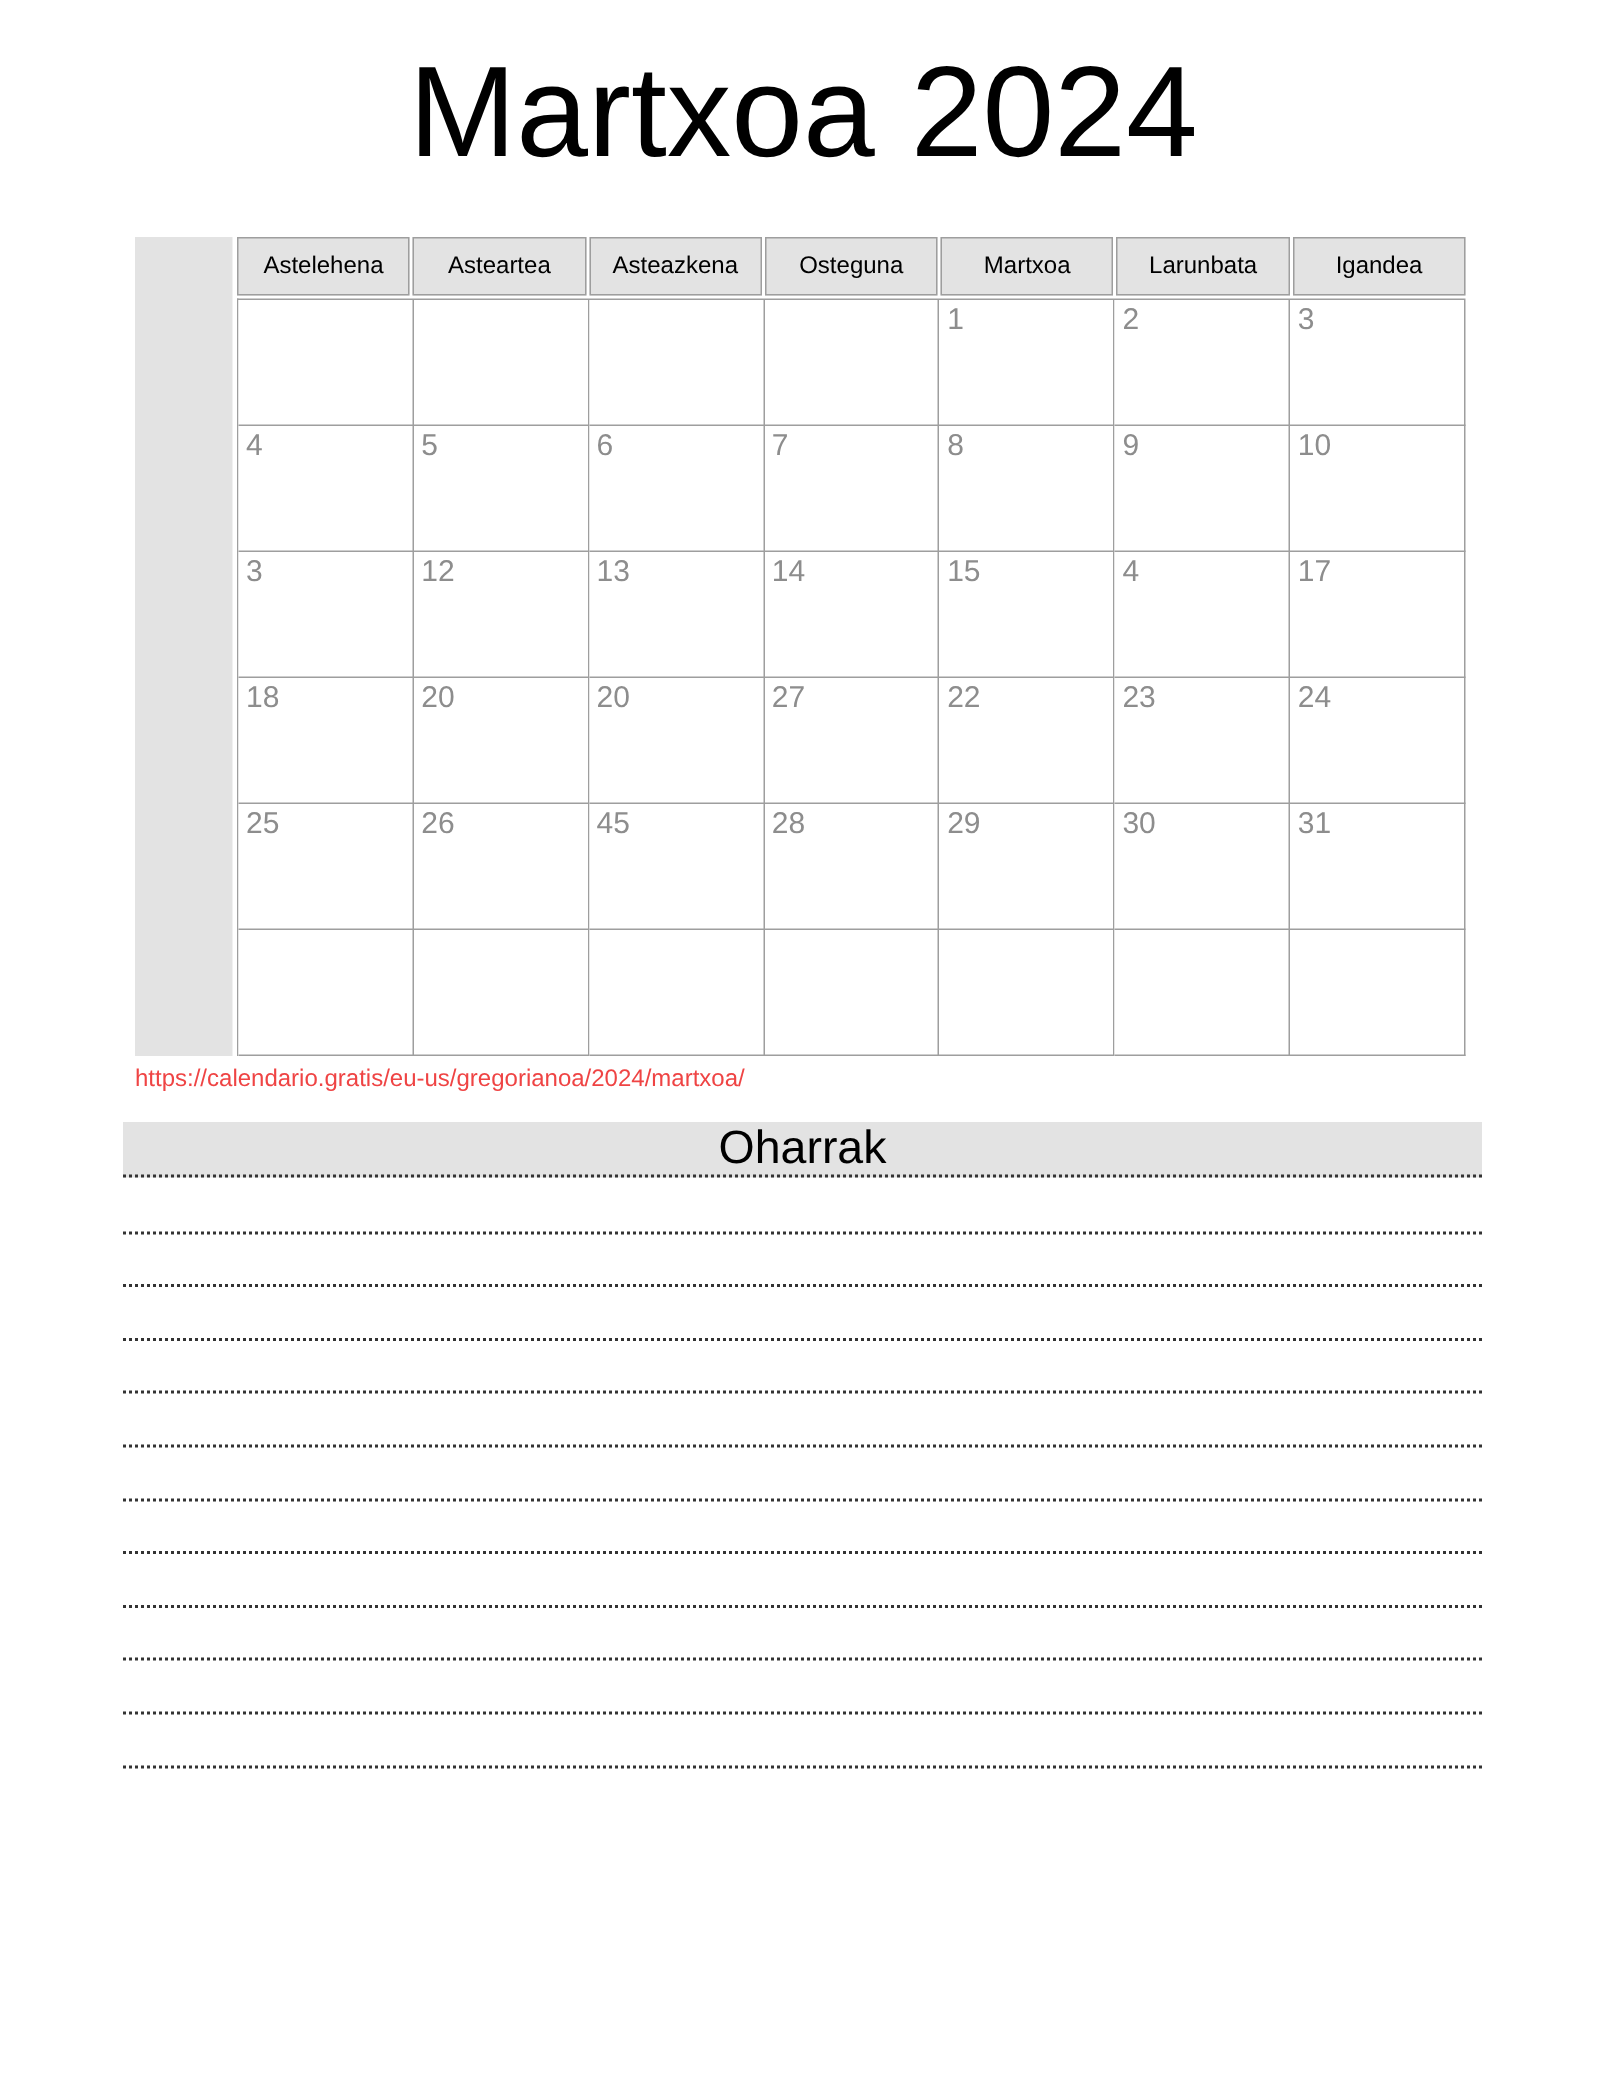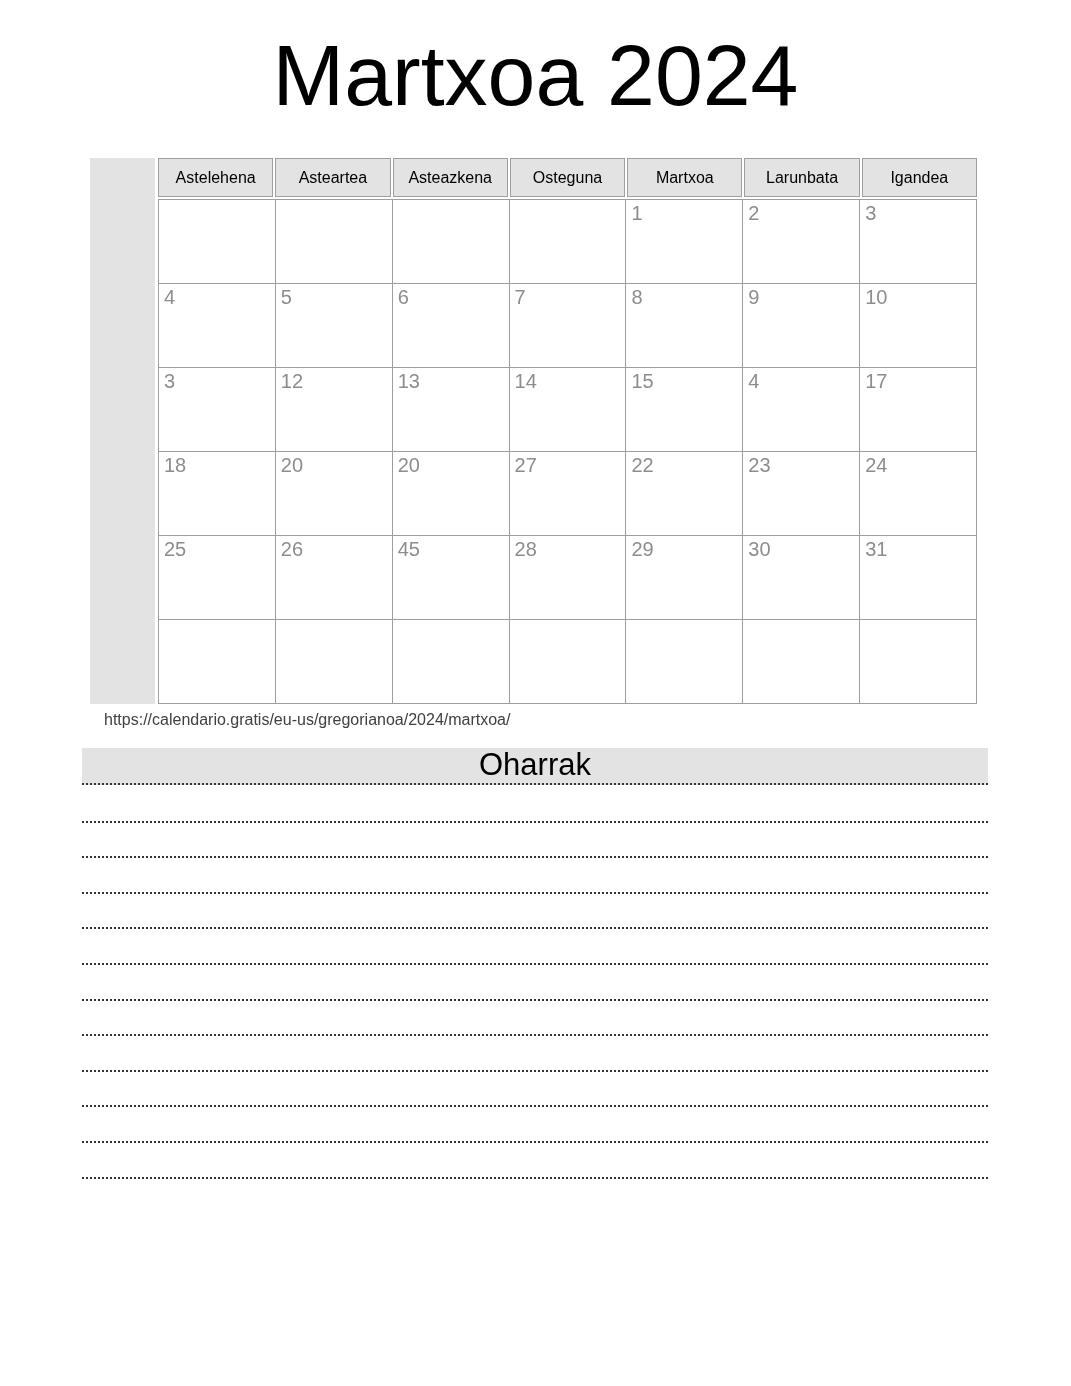--- a/index.html
+++ b/index.html
@@ -71,23 +71,23 @@
     border-right: 1px solid var(--grid-border);
     border-bottom: 1px solid var(--grid-border);
     padding: 2px 0 0 5px;
     font-size: 20px;
     line-height: 1.1;
     color: var(--day-number);
     background: #fff;
   }
   .url {
     position: absolute;
-    top: 711px; left: 104px;
+    top: 711px; left: 90px;
     font-size: 16px;
-    color: #404040;
+    color: #ef4444;
   }
   .notes-header {
     position: absolute;
     top: 748px; left: 82px;
     width: 906px;
     height: 37px;
     background: var(--header-bg);
     border-bottom: 2px dotted var(--dotted);
     text-align: center;
   }

